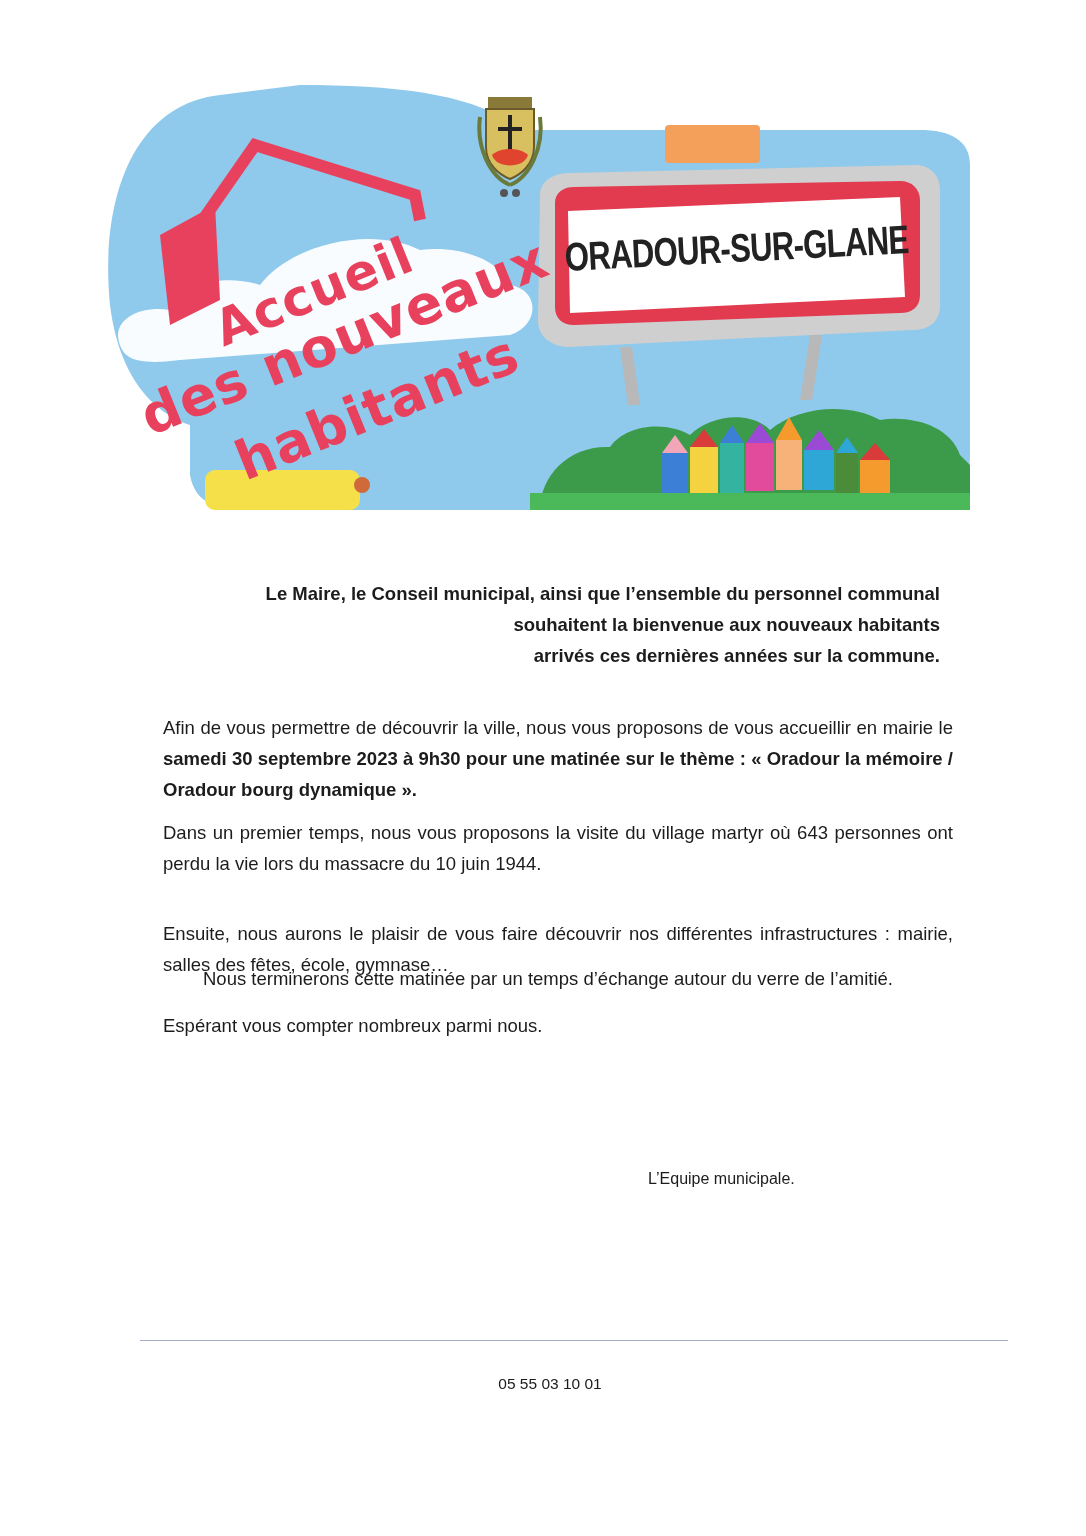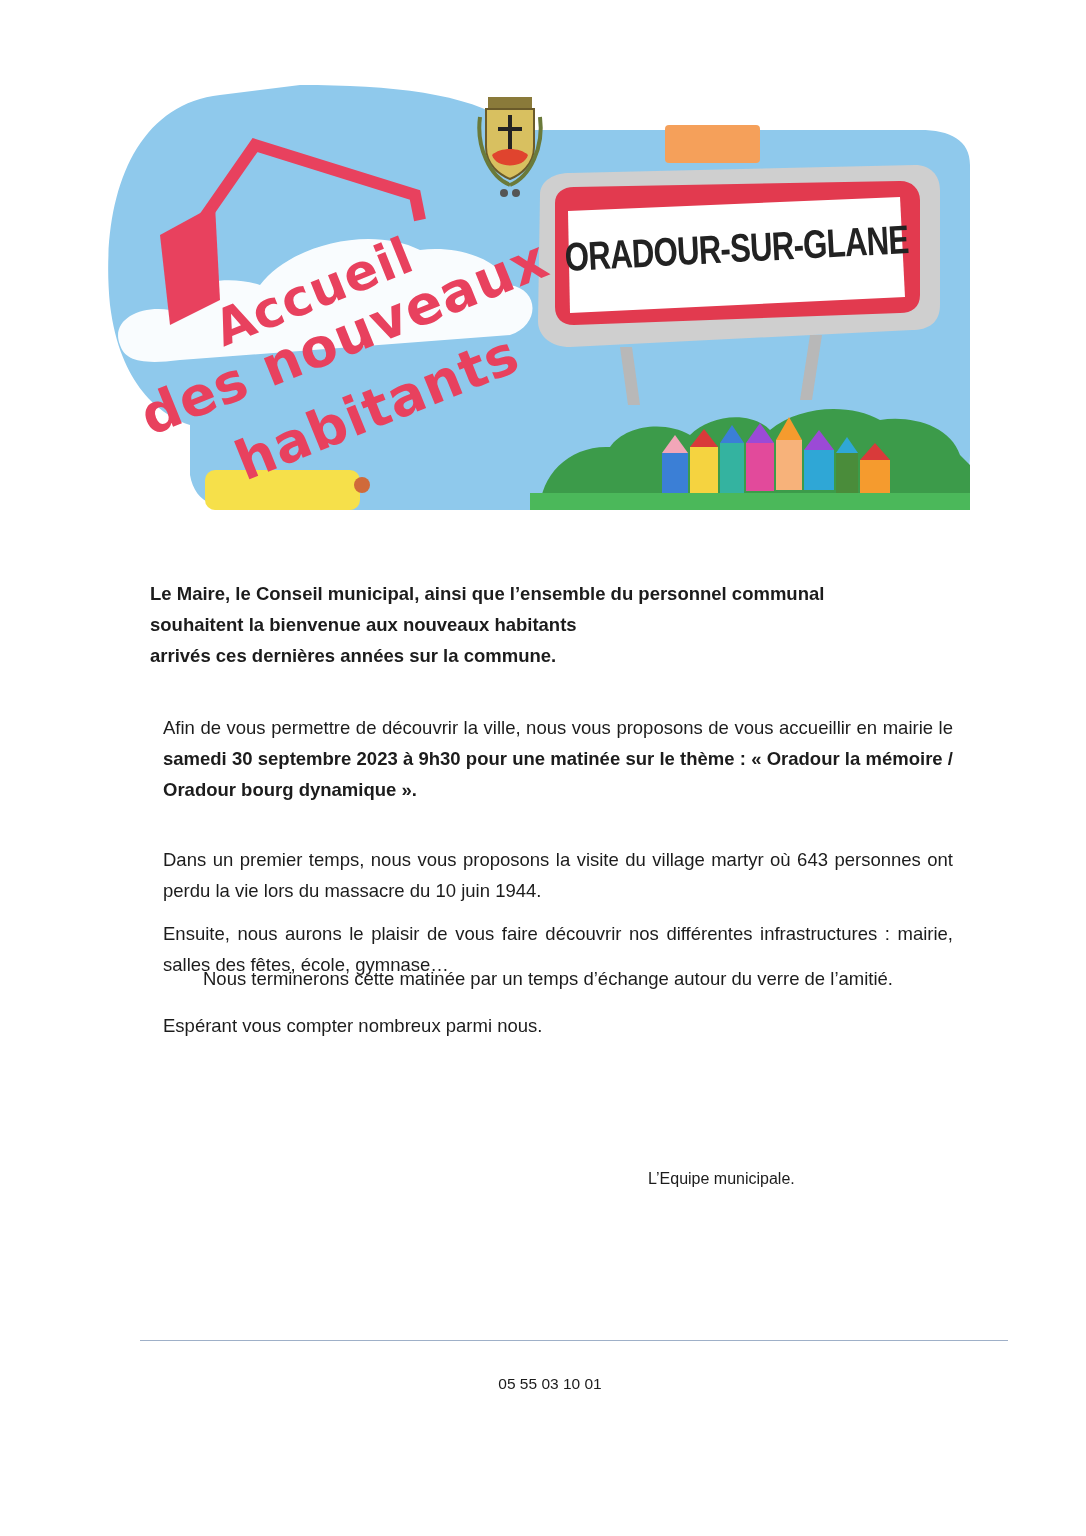--- a/index.html
+++ b/index.html
@@ -14,28 +14,28 @@
                   color:#e8415e; transform-origin:left bottom; white-space:nowrap; letter-spacing:1px; }
   .t1 { left:128px; top:215px; font-size:50px; transform:rotate(-22deg); }
   .t2 { left:55px;  top:300px; font-size:54px; transform:rotate(-22deg); }
   .t3 { left:150px; top:345px; font-size:54px; transform:rotate(-22deg); }
   .sign-text { position:absolute; left:465px; top:150px; width:330px; height:50px;
                font-family:"Liberation Sans", sans-serif; font-weight:bold; font-size:40px;
                color:#222; transform:rotate(-3deg) scaleX(0.78); transform-origin:left center;
                white-space:nowrap; letter-spacing:-1px; }
 
   
-  .intro { position:absolute; left:150px; top:578px; width:790px; text-align:left;
+  .intro { position:absolute; left:150px; top:578px; width:790px; text-align:right;
            font-weight:bold; font-size:18.5px; line-height:31px; color:#1c1c1c; }
   .para { position:absolute; left:163px; width:790px; font-size:18.5px; line-height:31px;
           text-align:justify; color:#1c1c1c; }
   .para b { font-weight:bold; }
   .ul { text-decoration:underline; font-weight:bold; }
   .p1 { top:712px; }
-  .p2 { top:817px;margin-top:27px; }
+  .p2 { top:817px; }
   .p3 { top:890px;margin-top:28px; }
   .p4 { top:963px;margin-left:40px; }
   .p5 { top:1010px; }
   .p6 { top:1052px; }
   .sig { position:absolute; left:648px; top:1170px; font-size:16px; color:#1c1c1c; }
 
   
   .rule { position:absolute; left:140px; top:1340px; width:868px; height:1px; background:#9fb0c8; }
   .footer { position:absolute; left:150px; top:1371px; width:800px; text-align:center;
             font-size:15.5px; line-height:25px; color:#1c1c1c; }

